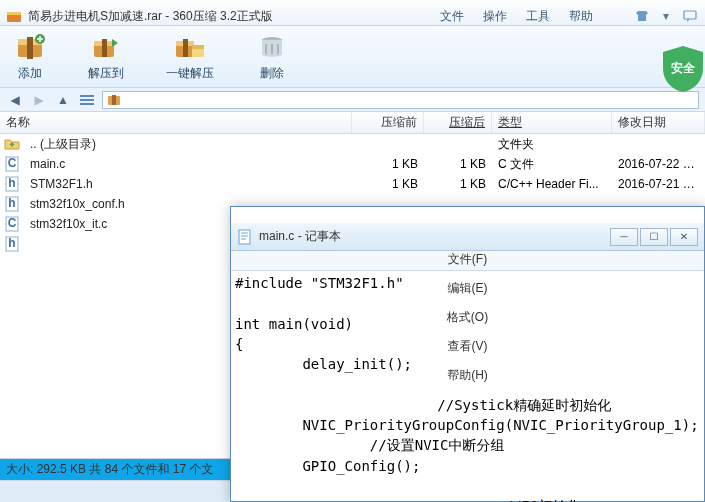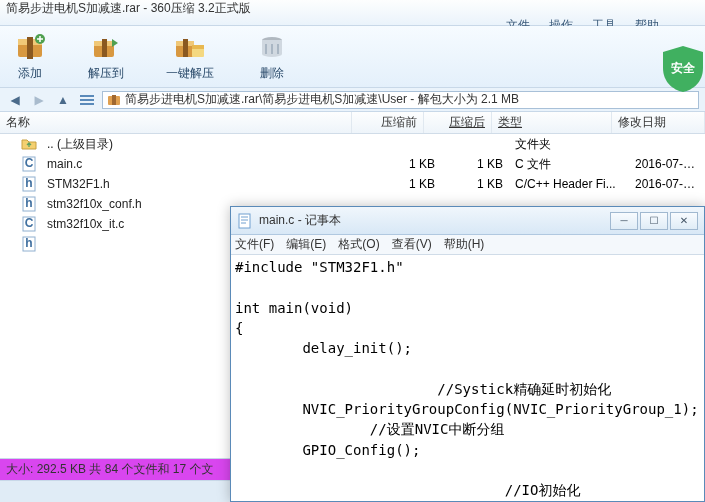--- a/index.html
+++ b/index.html
@@ -1,19 +1,19 @@
 <!DOCTYPE html>
 <html><head>
 <meta charset="utf-8">
 <style>
 * { margin: 0; padding: 0; box-sizing: border-box; font-family: "Microsoft YaHei", "SimSun", Arial, sans-serif; font-size: 12px; }
 body { background: #fff; width: 705px; height: 502px; overflow: hidden; position: relative; }
 
 
-.titlebar { height: 26px; background: linear-gradient(#fdfefe, #eaf3fb); border-bottom: 1px solid #c8d8e8; display: flex; align-items: flex-start; padding: 0 6px; flex-direction: column; }
+.titlebar { height: 26px; background: linear-gradient(#fdfefe, #eaf3fb); border-bottom: 1px solid #c8d8e8; display: flex; align-items: flex-end; padding: 0 6px; }
 .titlebar .app-icon { width: 16px; height: 16px; margin-right: 6px; }
 .titlebar .title-text { flex: 0 0 auto; color: #333; }
 .titlebar .menu { margin-left: auto; display: flex; gap: 19px; padding-right: 40px; }
 .titlebar .menu span { color: #3a5a7a; cursor: pointer; }
 .titlebar .extras { display: flex; gap: 6px; align-items: center; }
 .titlebar .extras span { width: 18px; height: 18px; display: inline-flex; align-items: center; justify-content: center; color: #5a7a9a; }
 
 
 .toolbar { height: 62px; background: linear-gradient(#f6fbff, #e4f0fb); border-bottom: 1px solid #c8d8e8; display: flex; align-items: center; padding: 0 8px; gap: 30px; position: relative; }
 .tool-btn { display: flex; flex-direction: column; align-items: center; gap: 2px; cursor: pointer; padding: 2px 6px; }
@@ -30,41 +30,41 @@
 .list-header { height: 22px; background: linear-gradient(#fdfefe, #eef4fa); border-bottom: 1px solid #d0dce8; display: flex; align-items: center; color: #333; }
 .list-header .col { padding: 0 6px; border-right: 1px solid #e0e8f0; height: 100%; display: flex; align-items: center; }
 .col-name { width: 352px; }
 .col-before { width: 72px; text-align: right; justify-content: flex-end; }
 .col-after { width: 68px; text-align: right; justify-content: flex-end; text-decoration: underline; }
 .col-type { width: 120px; text-decoration: underline; }
 .col-date { flex: 1; }
 
 
 .file-list { background: #fff; }
-.file-row { height: 20px; display: flex; align-items: center; padding-left: 21px; }
+.file-row { height: 20px; display: flex; align-items: center; padding-left: 4px; }
 .file-row .fico { width: 16px; height: 16px; margin-right: 4px; flex-shrink: 0; }
 .file-row .cell { padding: 0 6px; overflow: hidden; white-space: nowrap; text-overflow: ellipsis; }
 .cell-name { width: 328px; color: #222; }
 .cell-before { width: 72px; text-align: right; }
 .cell-after { width: 68px; text-align: right; }
 .cell-type { width: 120px; }
 .cell-date { flex: 1; }
 
 
-.statusbar { position: absolute; left: 0; bottom: 22px; width: 230px; height: 22px; background: #d946ef; border-top: 1px solid #c8d8e8; display: flex; align-items: center; padding: 0 6px; color: #333; }
+.statusbar { position: absolute; left: 0; bottom: 22px; width: 230px; height: 22px; background: #0ea5e9; border-top: 1px solid #c8d8e8; display: flex; align-items: center; padding: 0 6px; color: #333; }
 .bottom-strip { position: absolute; left: 0; bottom: 0; width: 230px; height: 22px; background: #e0ecf6; border-top: 1px solid #c8d8e8; }
 
 
 .notepad { position: absolute; left: 230px; top: 206px; width: 475px; height: 296px; background: #fff; border: 1px solid #5a8ab8; box-shadow: 0 0 12px rgba(0,0,0,0.25); }
-.np-titlebar { height: 28px; background: linear-gradient(#f0f6fc, #d8e8f6); border-bottom: 1px solid #b0c8e0; display: flex; align-items: center; padding: 0 6px; }
+.np-titlebar { height: 28px; background: linear-gradient(#f0f6fc, #d8e8f6); border-bottom: 1px solid #b0c8e0; display: flex; align-items: center; padding: 0 6px; margin-top: 16px; }
 .np-titlebar .np-icon { width: 16px; height: 16px; margin-right: 6px; }
 .np-titlebar .np-title { flex: 1; color: #333; }
 .np-winbtns { display: flex; gap: 2px; }
 .np-winbtns span { width: 28px; height: 18px; border: 1px solid #a0b8d0; background: linear-gradient(#f8fbfe,#e0ecf6); display: inline-flex; align-items: center; justify-content: center; font-size: 10px; color: #456; cursor: pointer; }
-.np-menubar { height: 20px; background: #f4f8fc; border-bottom: 1px solid #d0dce8; display: flex; align-items: center; padding: 0 4px; gap: 12px; }
+.np-menubar { height: 20px; background: #f4f8fc; border-bottom: 1px solid #d0dce8; display: flex; align-items: center; padding: 0 4px; gap: 12px; flex-direction: column; }
 .np-menubar span { color: #333; cursor: pointer; }
 .np-content { padding: 2px 4px; font-family: "SimSun", "NSimSun", monospace; font-size: 14px; white-space: pre; line-height: 1.45; color: #000; overflow: hidden; height: calc(100% - 48px); }
 </style>
 </head>
 <body>
 
 <div class="titlebar">
   <svg class="app-icon" viewBox="0 0 16 16">
       <rect x="1" y="3" width="14" height="10" fill="#e08030" rx="1"></rect>
       <rect x="1" y="3" width="14" height="3" fill="#f4c860"></rect>
@@ -145,21 +145,20 @@
         <rect x="0" y="1" width="14" height="2" fill="#5a8aba"></rect>
         <rect x="0" y="5" width="14" height="2" fill="#5a8aba"></rect>
         <rect x="0" y="9" width="14" height="2" fill="#5a8aba"></rect>
       </svg>
     </span>
   <div class="path-input">
     <svg width="14" height="14" viewBox="0 0 14 14">
         <rect x="1" y="3" width="12" height="9" fill="#e0a050" rx="1"></rect>
         <rect x="5" y="2" width="4" height="10" fill="#a06830"></rect>
       </svg>
-    <span>简易步进电机S加减速.rar\简易步进电机S加减速\User - 解包大小为 2.1 MB</span>
   </div>
 </div>
 
 <div class="list-header">
   <div class="col col-name">名称</div>
   <div class="col col-before">压缩前</div>
   <div class="col col-after">压缩后</div>
   <div class="col col-type">类型</div>
   <div class="col col-date">修改日期</div>
 </div>

